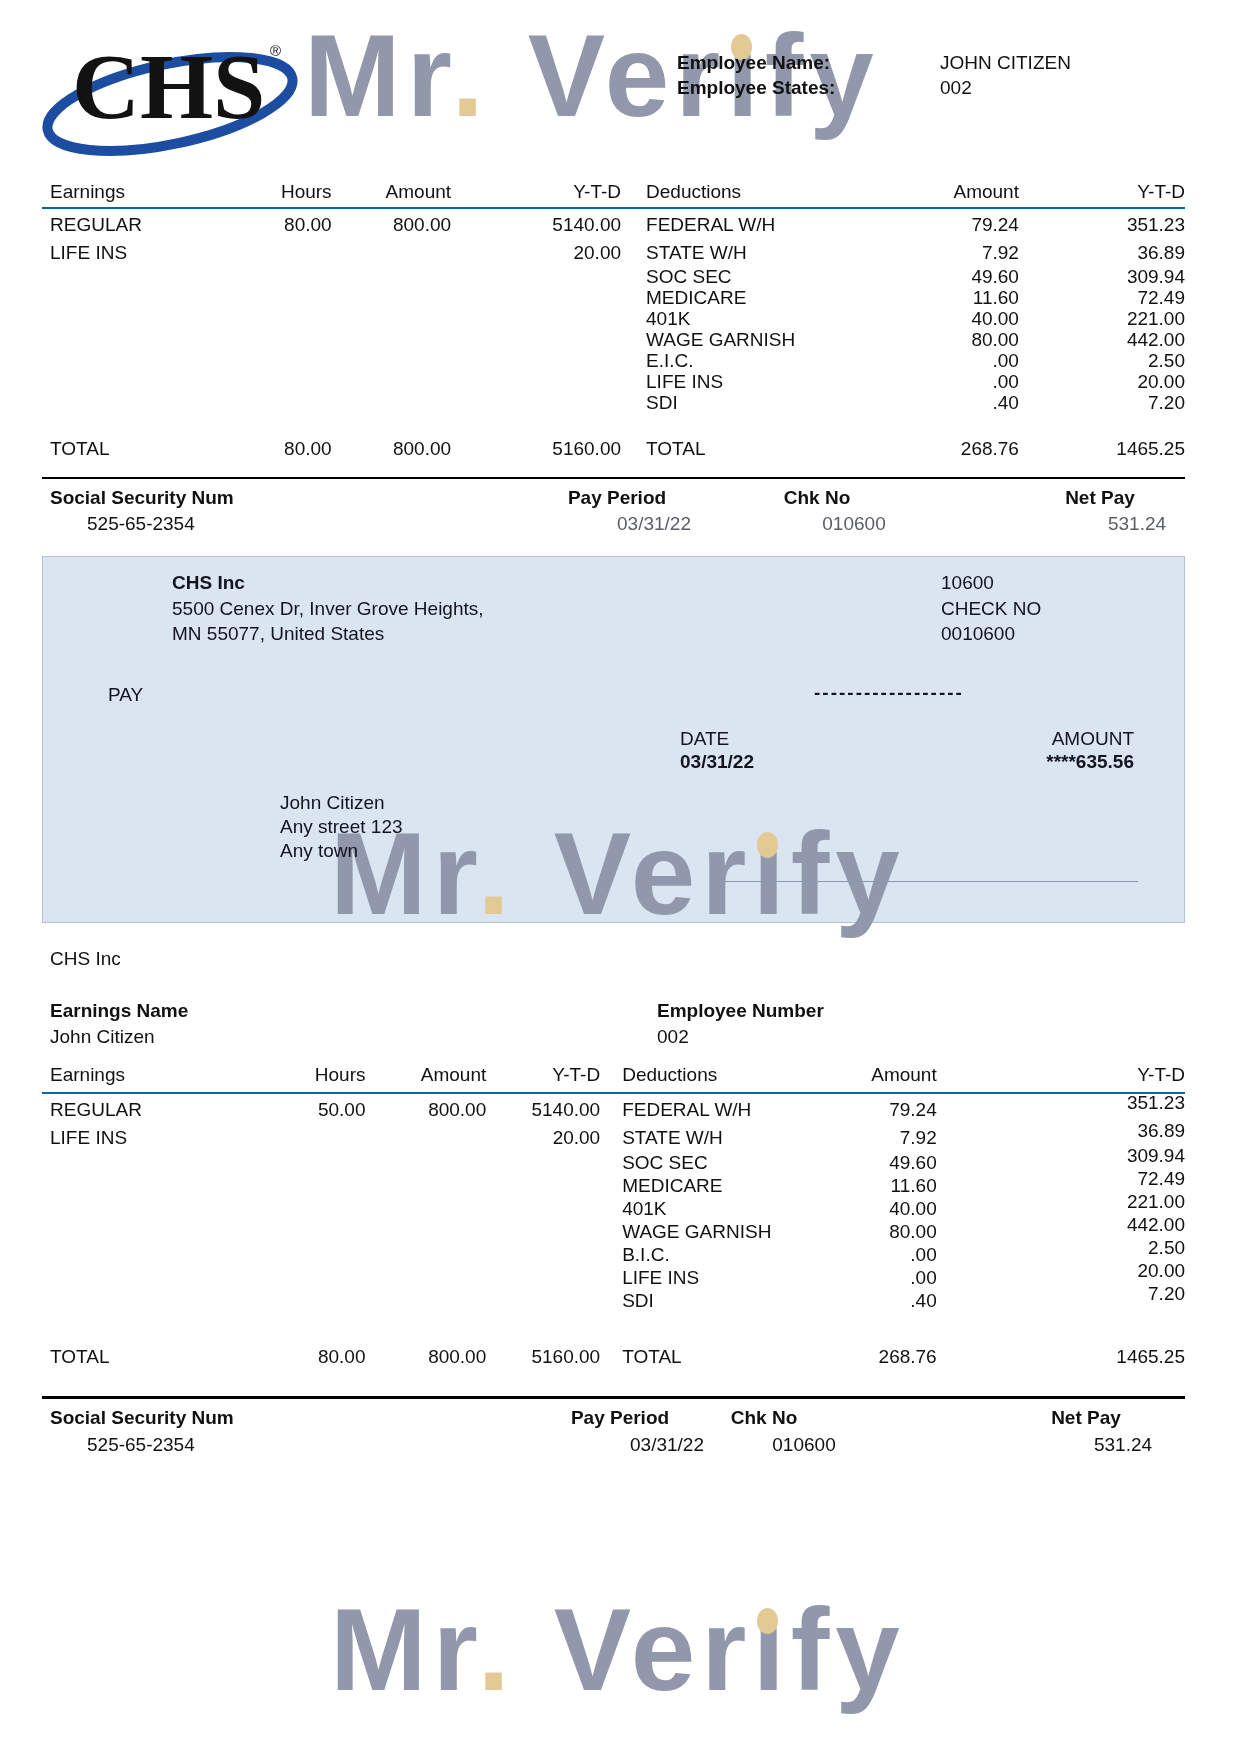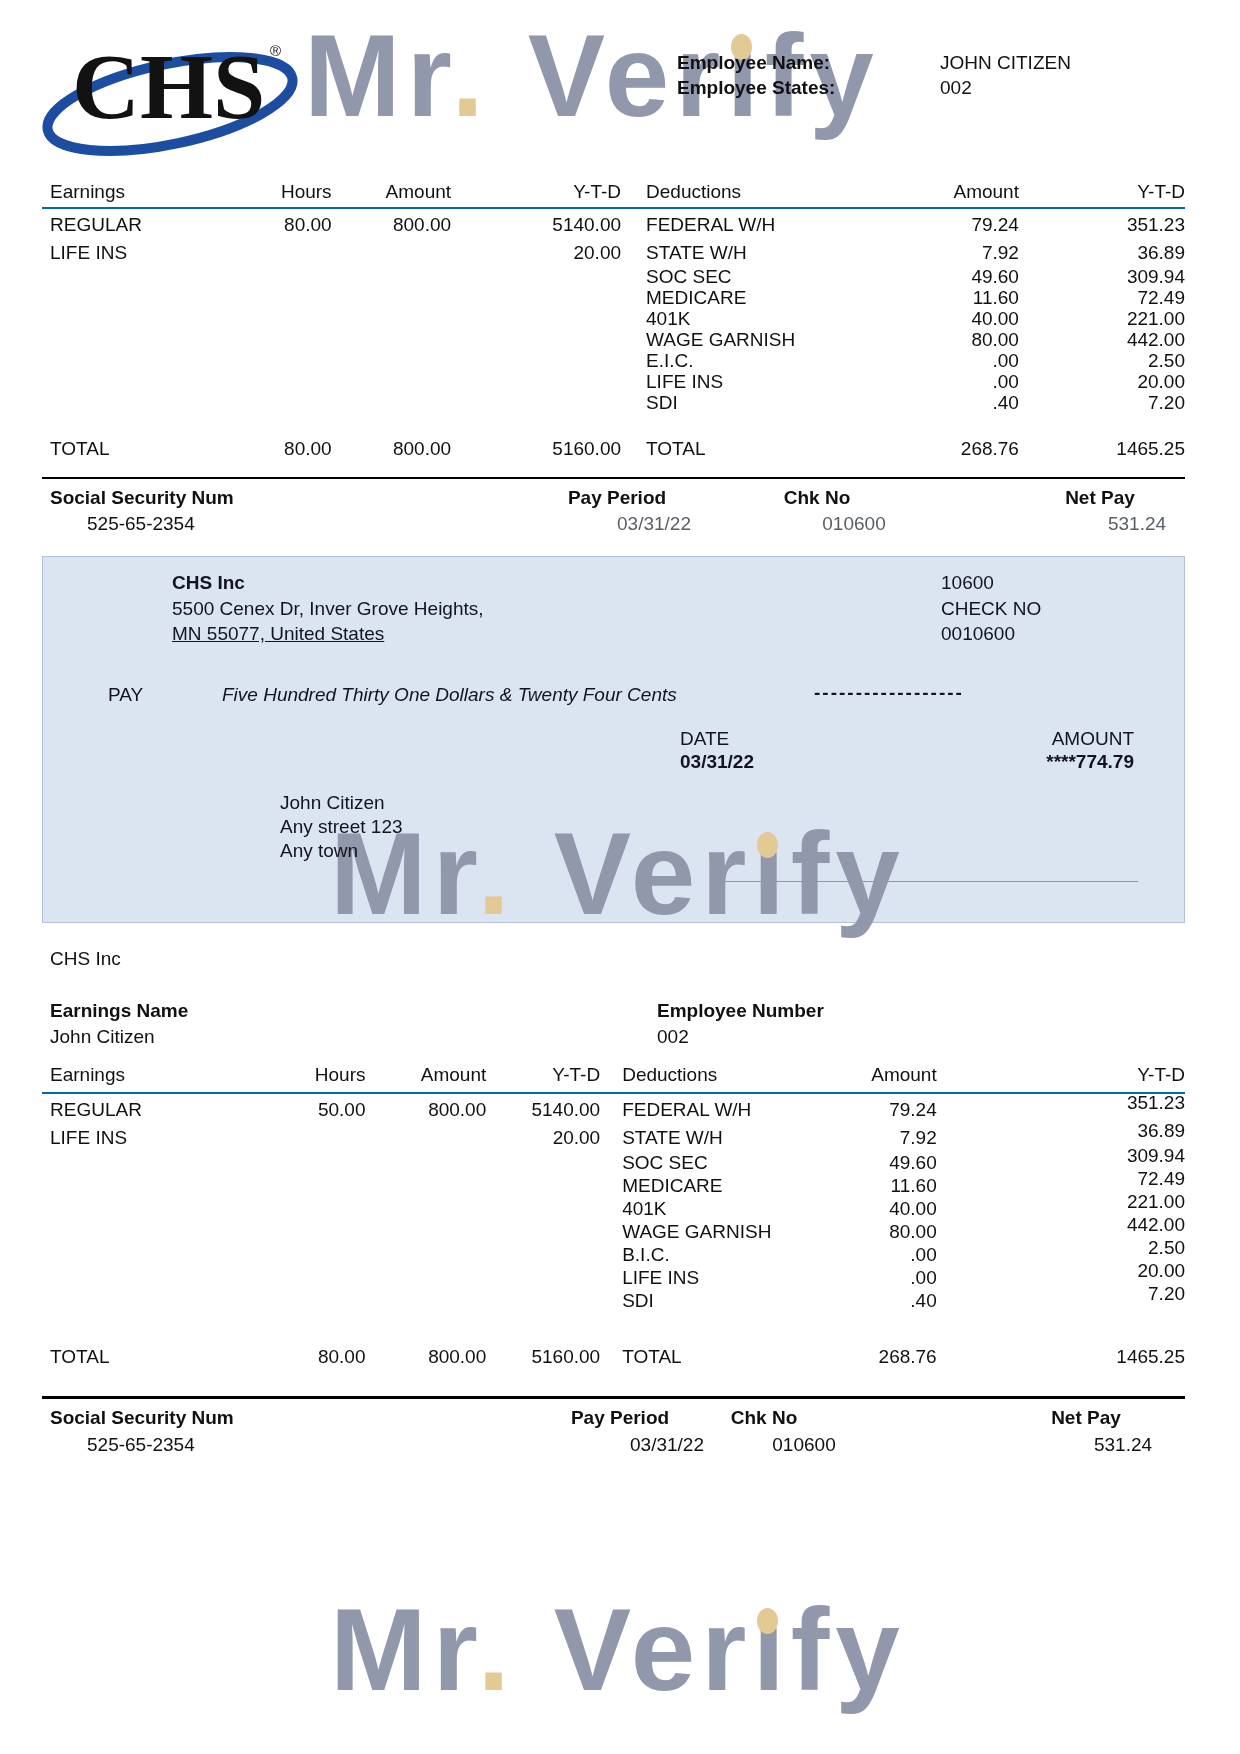--- a/index.html
+++ b/index.html
@@ -209,31 +209,30 @@
     <div class="sval ctr gray" style="left:1058px;top:34px;">531.24</div>
   </div>
 
   <div class="check-bg"></div>
 
   <div class="wm" style="left:298px;top:816px;"><span>Mr</span><span class="tan">.</span> <span>Ver</span><span class="iwrap"><span>ı</span></span><span>fy</span></div>
 
   <div class="check">
     <div class="abs b" style="left:130px;top:16px;">CHS Inc</div>
     <div class="abs" style="left:130px;top:42px;">5500 Cenex Dr, Inver Grove Heights,</div>
-    <div class="abs" style="left:130px;top:67px;text-decoration:underline;">MN 55077, United States</div>
+    <div class="abs" style="left:130px;top:67px;">MN 55077, United States</div>
     <div class="abs" style="left:899px;top:16px;">10600</div>
     <div class="abs" style="left:899px;top:42px;">CHECK NO</div>
     <div class="abs" style="left:899px;top:67px;">0010600</div>
     <div class="abs" style="left:66px;top:128px;">PAY</div>
-    <div class="abs it" style="left:180px;top:128px;">Five Hundred Thirty One Dollars &amp; Twenty Four Cents</div>
     <div class="abs b" style="left:772px;top:126px;letter-spacing:2px;">------------------</div>
     <div class="abs" style="left:638px;top:172px;">DATE</div>
     <div class="abs b" style="left:638px;top:195px;">03/31/22</div>
     <div class="abs" style="right:51px;top:172px;">AMOUNT</div>
-    <div class="abs b" style="right:51px;top:195px;">****774.79</div>
+    <div class="abs b" style="right:51px;top:195px;">****635.56</div>
     <div class="abs" style="left:238px;top:236px;">John Citizen</div>
     <div class="abs" style="left:238px;top:260px;">Any street 123</div>
     <div class="abs" style="left:238px;top:284px;">Any town</div>
     <div class="sigline"></div>
   </div>
 
   <div class="abs txt19" style="left:50px;top:948px;">CHS Inc</div>
   <div class="abs txt19 bold" style="left:50px;top:1000px;">Earnings Name</div>
   <div class="abs txt19" style="left:50px;top:1026px;">John Citizen</div>
   <div class="abs txt19 bold" style="left:657px;top:1000px;">Employee Number</div>

